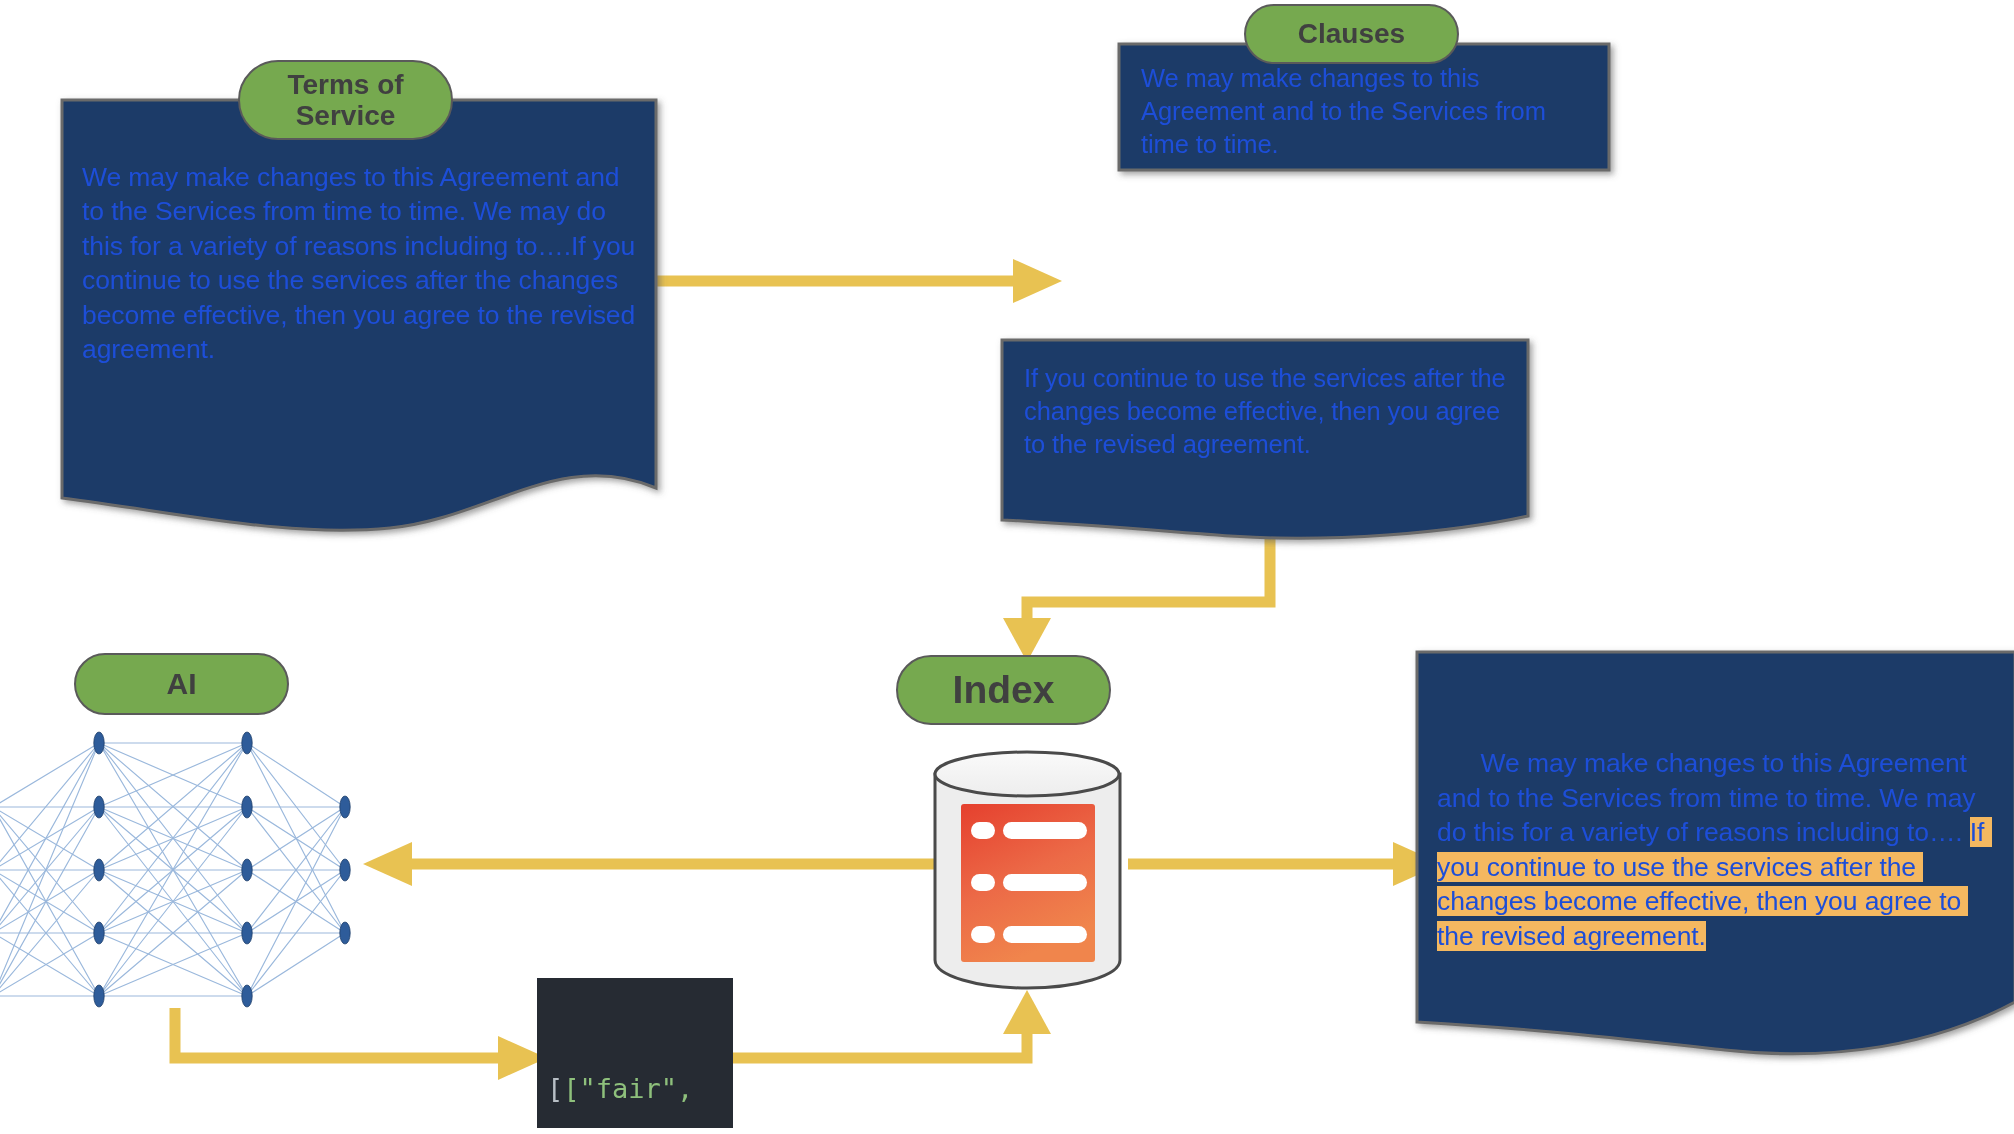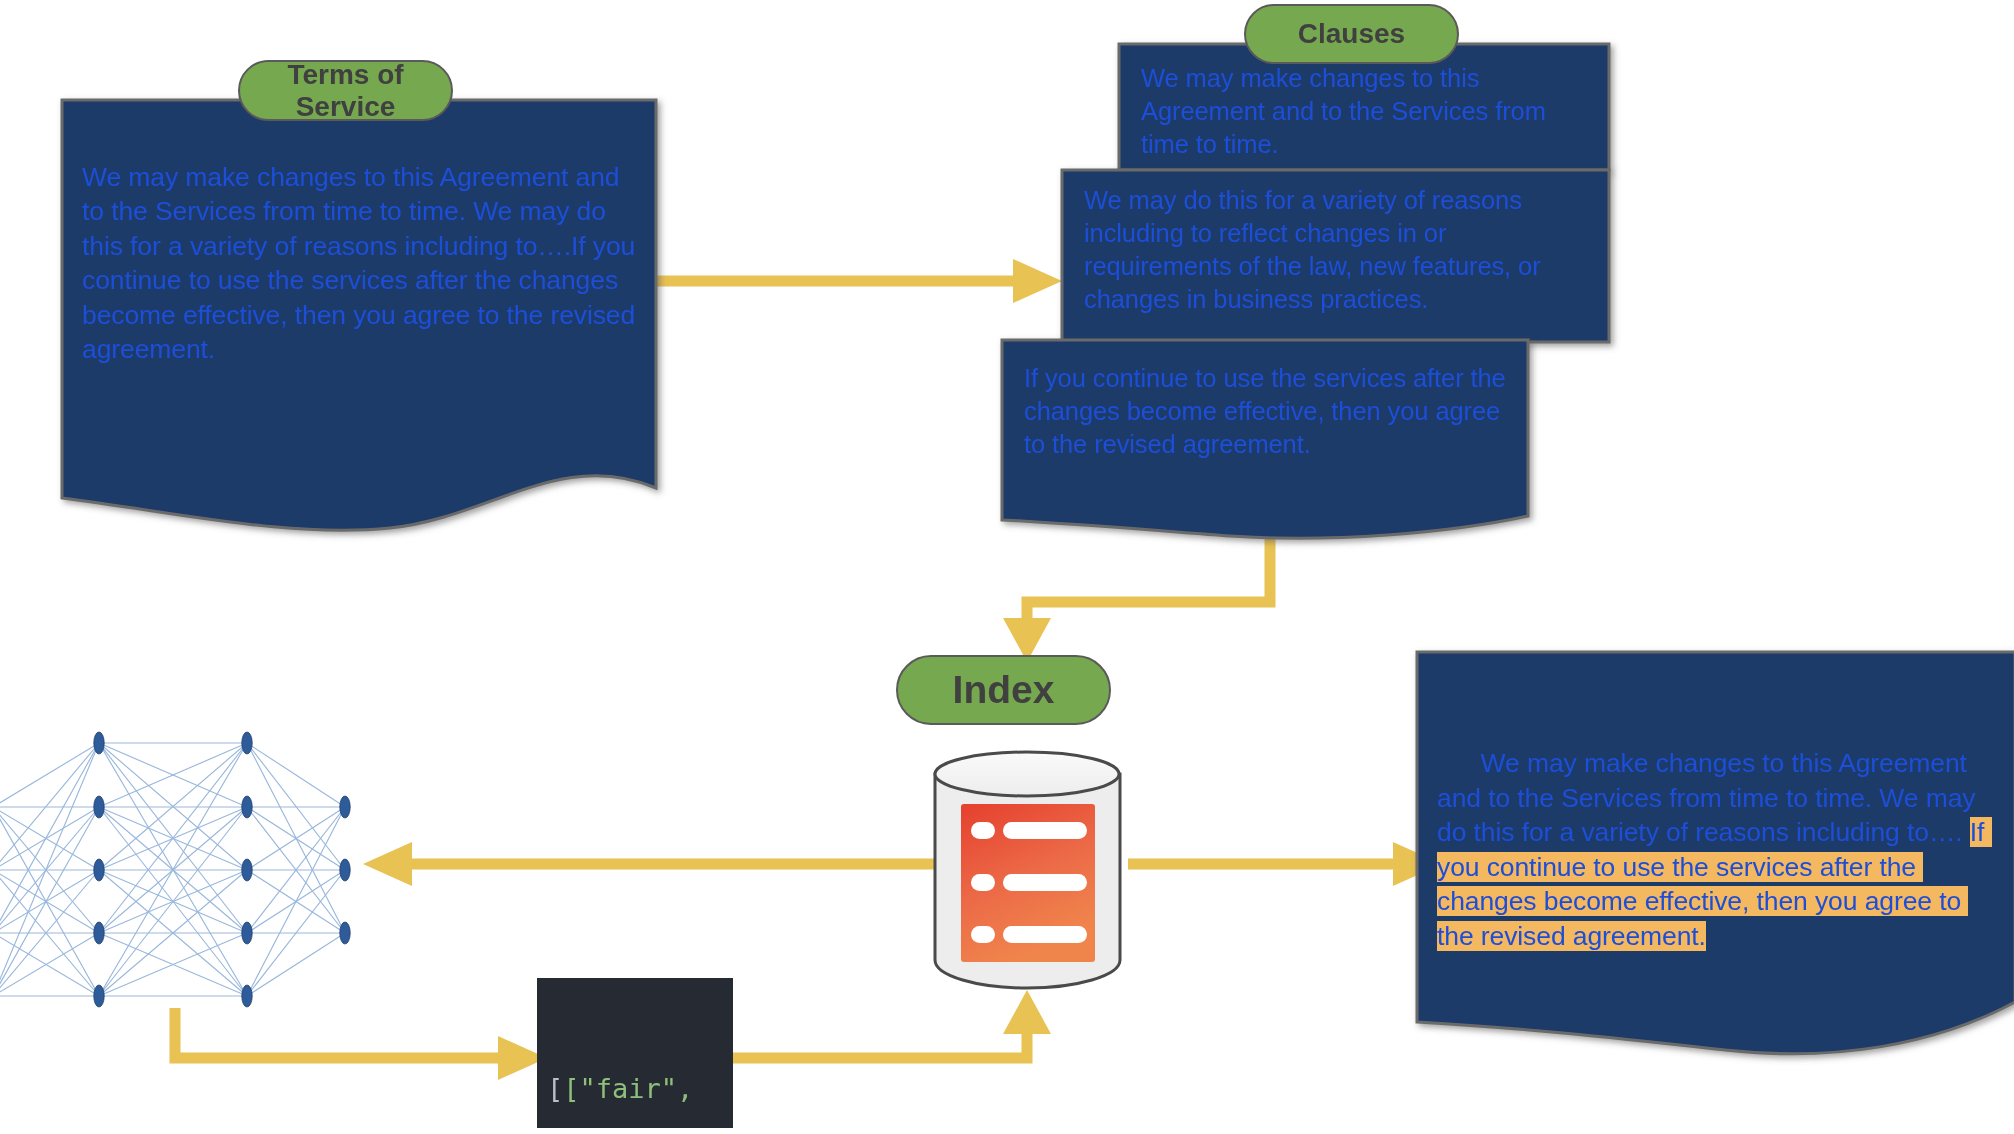--- a/index.html
+++ b/index.html
@@ -120,26 +120,20 @@
     <div class="txt" style="left:22px;top:62px;width:560px;font-size:26.5px;">We may make changes to this Agreement and to the Services from time to time. We may do this for a variety of reasons including to….If you continue to use the services after the changes become effective, then you agree to the revised agreement.</div>
   </div>
 
   <div class="doc" style="left:1117px;top:42px;width:492px;height:125px;">
     <svg width="500" height="132" viewBox="0 0 500 132" style="position:absolute;left:0;top:0;overflow:visible;">
       <rect x="2" y="2" width="490" height="126" fill="#1C3A68" stroke="#6b6b6b" stroke-width="3" filter="url(#sh)"></rect>
     </svg>
     <div class="txt" style="left:24px;top:20px;width:450px;font-size:25.5px;">We may make changes to this Agreement and to the Services from time to time.</div>
   </div>
 
-  <div class="doc" style="left:1060px;top:168px;width:549px;height:170px;">
-    <svg width="558" height="178" viewBox="0 0 558 178" style="position:absolute;left:0;top:0;overflow:visible;">
-      <rect x="2" y="2" width="547" height="172" fill="#1C3A68" stroke="#6b6b6b" stroke-width="3" filter="url(#sh)"></rect>
-    </svg>
-    <div class="txt" style="left:24px;top:16px;width:500px;font-size:25.5px;">We may do this for a variety of reasons including to reflect changes in or requirements of the law, new features, or changes in business practices.</div>
-  </div>
 
   <div class="doc" style="left:1000px;top:338px;width:530px;height:190px;">
     <svg width="540" height="200" viewBox="0 0 540 200" style="position:absolute;left:0;top:0;overflow:visible;">
       <path d="M2,2 H528 V178 C450,195 330,205 230,198 C150,192 80,186 2,182 Z" fill="#1C3A68" stroke="#6b6b6b" stroke-width="3" filter="url(#sh)"></path>
     </svg>
     <div class="txt" style="left:24px;top:24px;width:490px;font-size:25.5px;">If you continue to use the services after the changes become effective, then you agree to the revised agreement.</div>
   </div>
 
   <div class="doc" style="left:1415px;top:650px;width:600px;height:400px;">
     <svg width="605" height="410" viewBox="0 0 605 410" style="position:absolute;left:0;top:0;overflow:visible;">
@@ -207,22 +201,23 @@
       <rect x="78" y="184" width="84" height="17" rx="8.5"></rect>
     </g>
   </svg>
 
   <div class="code" style="left:537px;top:978px;width:196px;height:150px;font-size:27px;">
     <div><span class="p">[</span><span class="g">["fair",</span></div>
     
     
   </div>
 
-  <div class="pill" style="left:238px;top:60px;width:215px;height:61px;font-size:28px;white-space:pre-line;">Terms of
+  <div class="pill" style="left:238px;top:60px;width:215px;height:80px;font-size:28px;white-space:pre-line;">Terms of
 Service</div>
 
   <div class="pill" style="left:1244px;top:4px;width:215px;height:60px;font-size:28px;">Clauses</div>
 
+  <div class="pill" style="left:74px;top:653px;width:215px;height:62px;font-size:30px;">AI</div>
 
   <div class="pill" style="left:896px;top:655px;width:215px;height:70px;font-size:39px;">Index</div>
 
 
 </div>
 
 </body></html>

